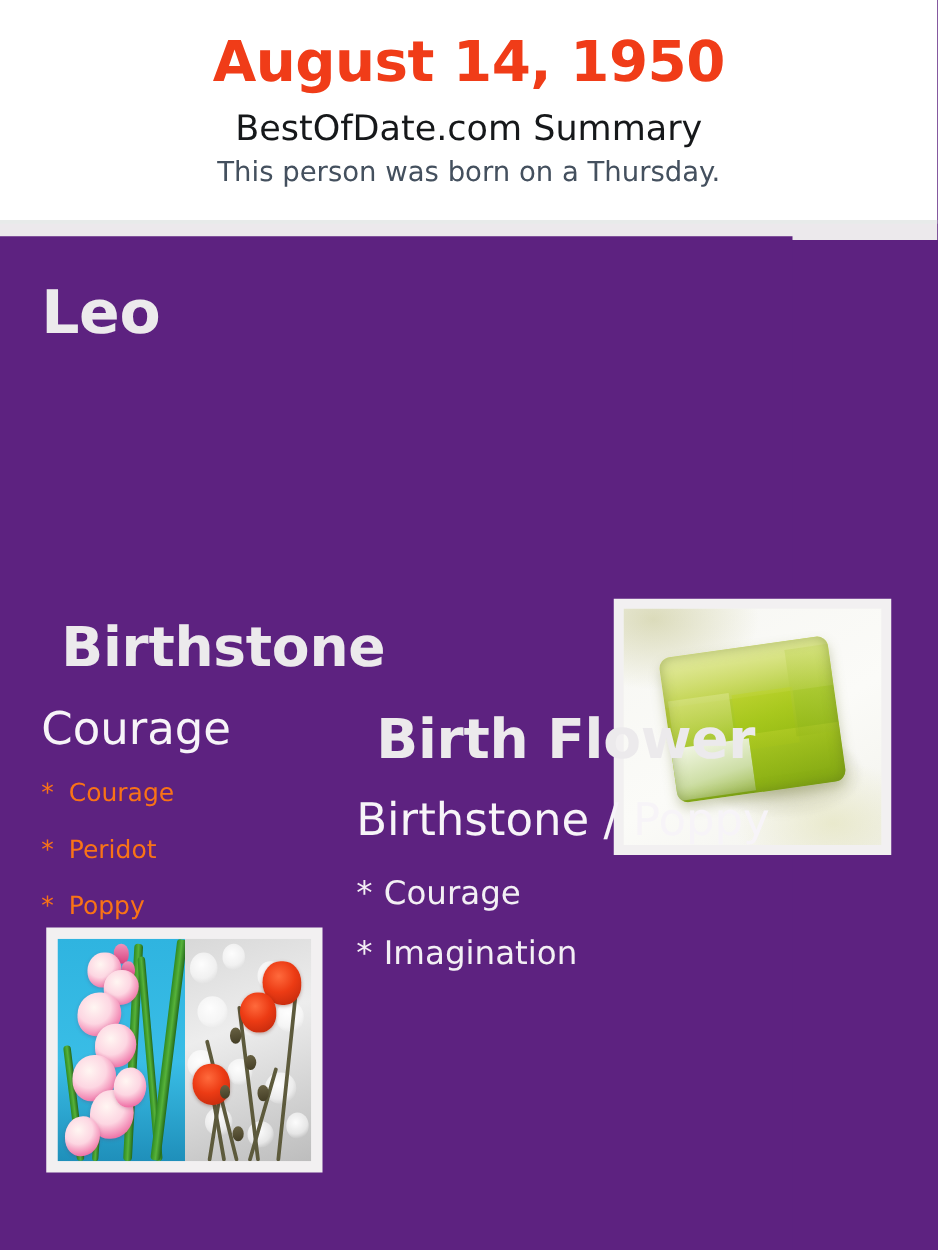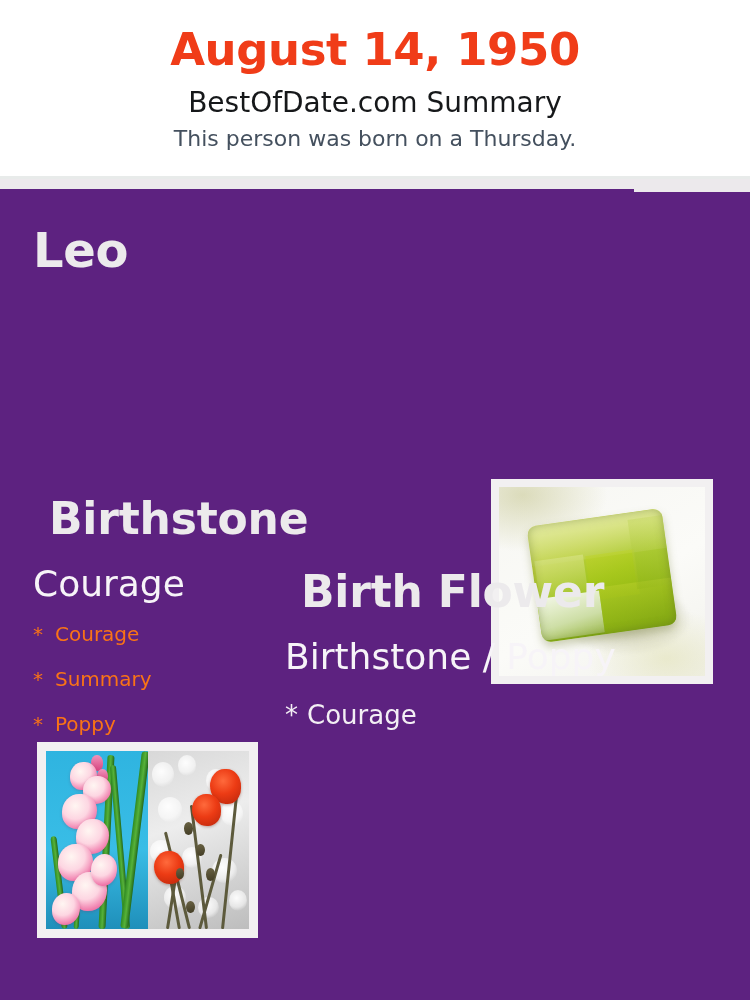--- a/index.html
+++ b/index.html
@@ -339,21 +339,21 @@
     </div>
 
     <div class="birthstone">
       <div class="section-title">Birthstone</div>
       <div class="section-sub">Courage</div>
       <ul class="trait-list">
         <li>
           <span class="trait-star">*</span><span>Courage</span>
         </li>
         <li>
-          <span class="trait-star">*</span><span>Summary</span>
+          <span class="trait-star">*</span><span>Peridot</span>
         </li>
         <li>
           <span class="trait-star">*</span><span>Poppy</span>
         </li>
       </ul>
     </div>
   </div>
 
   <div class="stone-frame">
     <div class="stone-img">
@@ -370,20 +370,23 @@
       </div>
     </div>
   </div>
 
   <div class="flower-text">
     <div class="section-title">Birth Flower</div>
     <div class="section-sub">Birthstone / Poppy</div>
     <ul class="flower-traits">
       <li>
         <span class="trait-star">*</span><span>Courage</span>
+      </li>
+      <li>
+        <span class="trait-star">*</span><span>Imagination</span>
       </li>
     </ul>
   </div>
 
   <div class="flower-frame">
     <div class="flower-img">
 
       <div class="half half-left">
         <div class="stalk s1"></div>
         <div class="stalk s2"></div>

